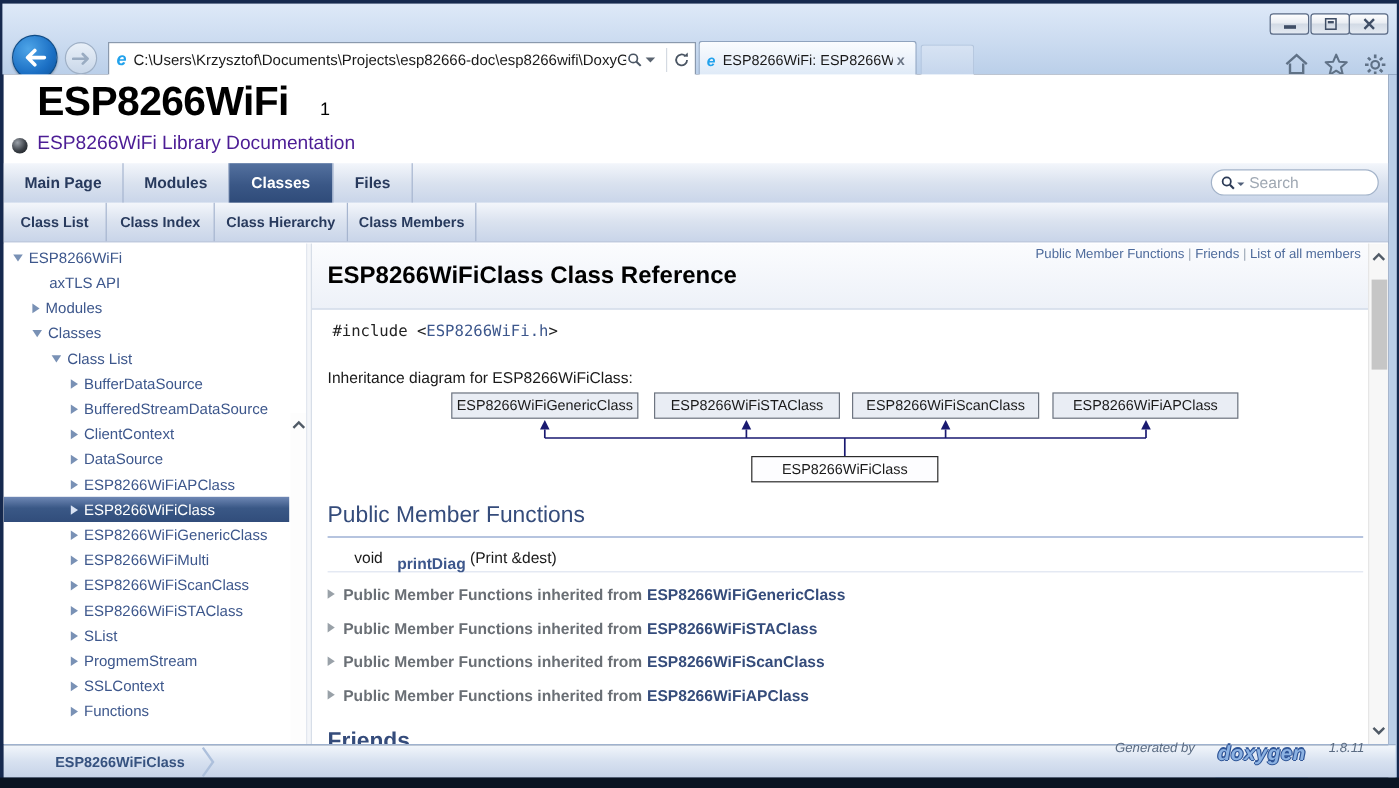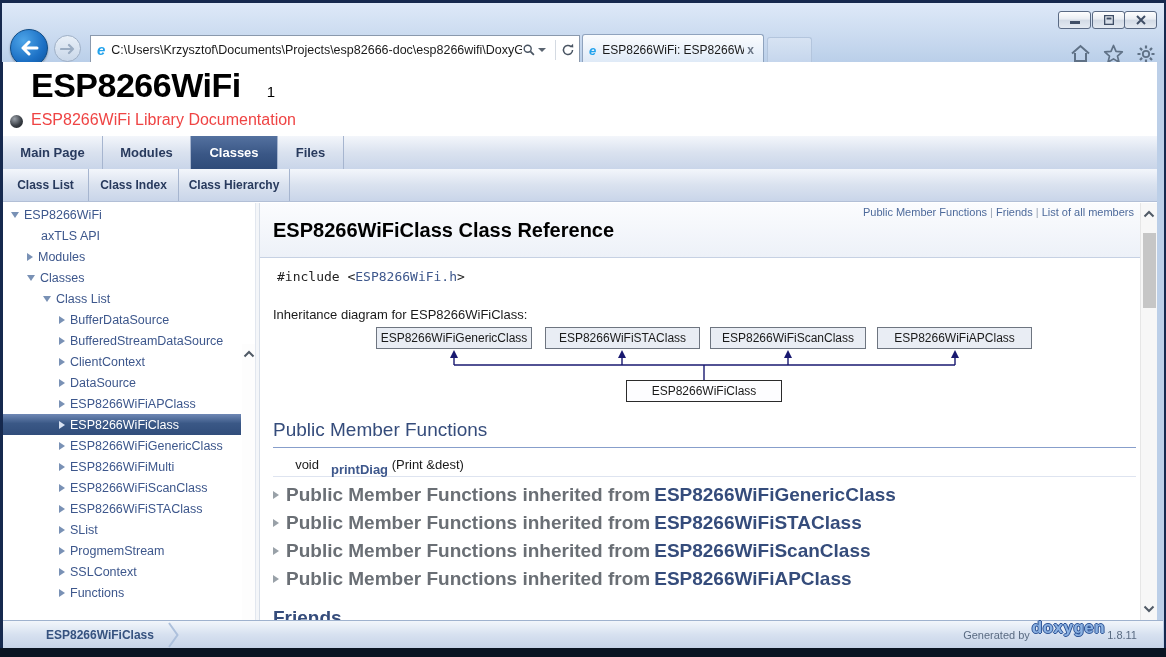--- a/index.html
+++ b/index.html
@@ -36,21 +36,21 @@
   .newtab { position:absolute; left:765px; top:34px; width:45px; height:27px;
             background:linear-gradient(#D7E3F3,#C4D5EC); border:1px solid #B3C5DD; border-bottom:none; border-radius:3px 3px 0 0; }
   .chrome-ic { position:absolute; top:41px; color:#5F7186; }
 
   
   .page { position:absolute; left:3px; top:62px; width:1154px; height:558px; background:#fff; overflow:hidden;padding-left:48px; }
   .rightband { position:absolute; right:2px; top:62px; width:7px; height:586px; background:#BCCFE8; }
 
   .projname { position:absolute; left:28px; top:4px; font-size:34px; font-weight:bold; color:#000; letter-spacing:-.5px; }
   .projver { font-size:15px; font-weight:normal; margin-left:26px; }
-  .projbrief { position:absolute; left:28px; top:49px; font-size:16px; color:#ef4444; }
+  .projbrief { position:absolute; left:28px; top:49px; font-size:16px; color:#4c1d95; }
   .sphere { position:absolute; left:7px; top:53px; width:13px; height:13px; border-radius:50%;
             background:radial-gradient(circle at 35% 30%, #9AA0A8, #3A3F46 55%, #14171B); }
 
   .tabrow { position:absolute; left:0; width:100%; height:33px;
             background:linear-gradient(#F3F6FB,#DAE2EF 50%,#C9D5E9); display:flex; }
   .tr1 { top:74px; }
   .tr2 { top:107px; border-bottom:1px solid #B2BFD6; }
   .dtab { height:100%; display:flex; align-items:center; justify-content:center;
           font-weight:bold; color:#283A5D; border-right:1px solid #A6B5CF; }
   .tr1 .dtab { font-size:13px; }
@@ -100,35 +100,35 @@
 
   .groupheader { position:absolute; left:13px; top:216px; width:863px; font-size:19px; color:#354C7B;
                  border-bottom:1px solid #879ECB; padding-bottom:6px; }
   .memrow { position:absolute; left:13px; top:250px; width:863px; height:24px; display:flex; align-items:center;
             font-size:13px; color:#1A1A1A; border-bottom:1px solid #DEE4F0; }
   .memtype { width:46px; text-align:right; flex:0 0 auto; }
   .memname { margin-left:12px; font-weight:bold;margin-top:10px; }
   .memname a { color:#3D578C; text-decoration:none; }
   .memargs { white-space:pre; }
 
-  .inhrow { position:absolute; left:13px; height:18px; display:flex; align-items:center; font-size:19px; font-weight:bold; color:#6A6F75; }
+  .inhrow { position:absolute; left:13px; height:18px; display:flex; align-items:center; font-size:13px; font-weight:bold; color:#6A6F75; }
   .inh-arr { width:0;height:0;border-left:6px solid #99A1A8;border-top:4px solid transparent;border-bottom:4px solid transparent; margin-right:7px; }
   .inhrow a { color:#354C7B; text-decoration:none; margin-left:4px; }
   .friends { position:absolute; left:13px; top:404px; font-size:19px; font-weight:bold; color:#354C7B; }
 
   .c-vscroll { position:absolute; left:1137px; top:141px; width:17px; height:417px; background:#F7F7F7; border-left:1px solid #E6E6E6; }
   .vthumb { position:absolute; left:2px; top:30px; width:13px; height:75px; background:#C6C6C6; }
 
   
   .footer { position:absolute; left:3px; top:620px; width:1160px; height:28px;
             background:linear-gradient(#F2F6FB,#D7E1F0 50%,#C6D3E8); border-top:1px solid #9FB2CE;
             display:flex; align-items:center; }
   .navpath { display:flex; align-items:center; padding-left:43px; font-size:12px; font-weight:bold; color:#36527F; }
   .navchev { margin-left:14px; display:flex; }
-  .genby { margin-left:auto; display:flex; align-items:center; gap:0; padding-right:26px; font-size:11px; color:#5A6B82; }
+  .genby { margin-left:auto; display:flex; gap:17px; padding-right:26px; font-size:11px; color:#5A6B82;font-style:italic; }
   .doxylogo { font-size:17px; font-weight:bold; color:#8CB2E2; letter-spacing:.5px; line-height:1;
               text-shadow:1px 0 0 #2F5597,-1px 0 0 #2F5597,0 1px 0 #2F5597,0 -1px 0 #2F5597;
               border-bottom:3px solid #5C7FB3; padding:1px 2px 12px 2px; }
   .bottomstrip { position:absolute; left:0; top:648px; width:1166px; height:9px; background:#0A1422; }
 </style>
 </head>
 <body>
 
 <div class="window">
 
@@ -213,25 +213,36 @@
     <div class="projname"><span>ESP8266WiFi</span><span class="projver">1</span></div>
     <span class="sphere"></span>
     <div class="projbrief">ESP8266WiFi Library Documentation</div>
 
     <div class="tabrow tr1">
       <div class="dtab" style="width:100px">Main Page</div>
       <div class="dtab" style="width:88px">Modules</div>
       <div class="dtab active" style="width:87px">Classes</div>
       <div class="dtab" style="width:66px">Files</div>
     </div>
+    <div class="searchpill">
+      <span class="mag">
+        <svg width="13" height="13" viewBox="0 0 16 16">
+            <circle cx="6.5" cy="6.5" r="4.2" fill="none" stroke="currentColor" stroke-width="1.8"></circle>
+            <path d="M9.8 9.8 13.8 13.8" stroke="currentColor" stroke-width="2.2"></path>
+          </svg>
+      </span>
+      <span class="mag-caret"></span>
+      <input placeholder="Search" style="">
+    </div>
 
     <div class="tabrow tr2">
       <div class="dtab" style="width:86px">Class List</div>
       <div class="dtab" style="width:90px">Class Index</div>
       <div class="dtab" style="width:111px">Class Hierarchy</div>
+      <div class="dtab" style="width:107px">Class Members</div>
     </div>
 
     <div class="sidenav">
       <div class="tree">
         <div class="ti lvl0">
             <span class="arr arr-d"></span>
             <span>ESP8266WiFi</span>
           </div>
         <div class="ti noarr">
             <span>axTLS API</span>

